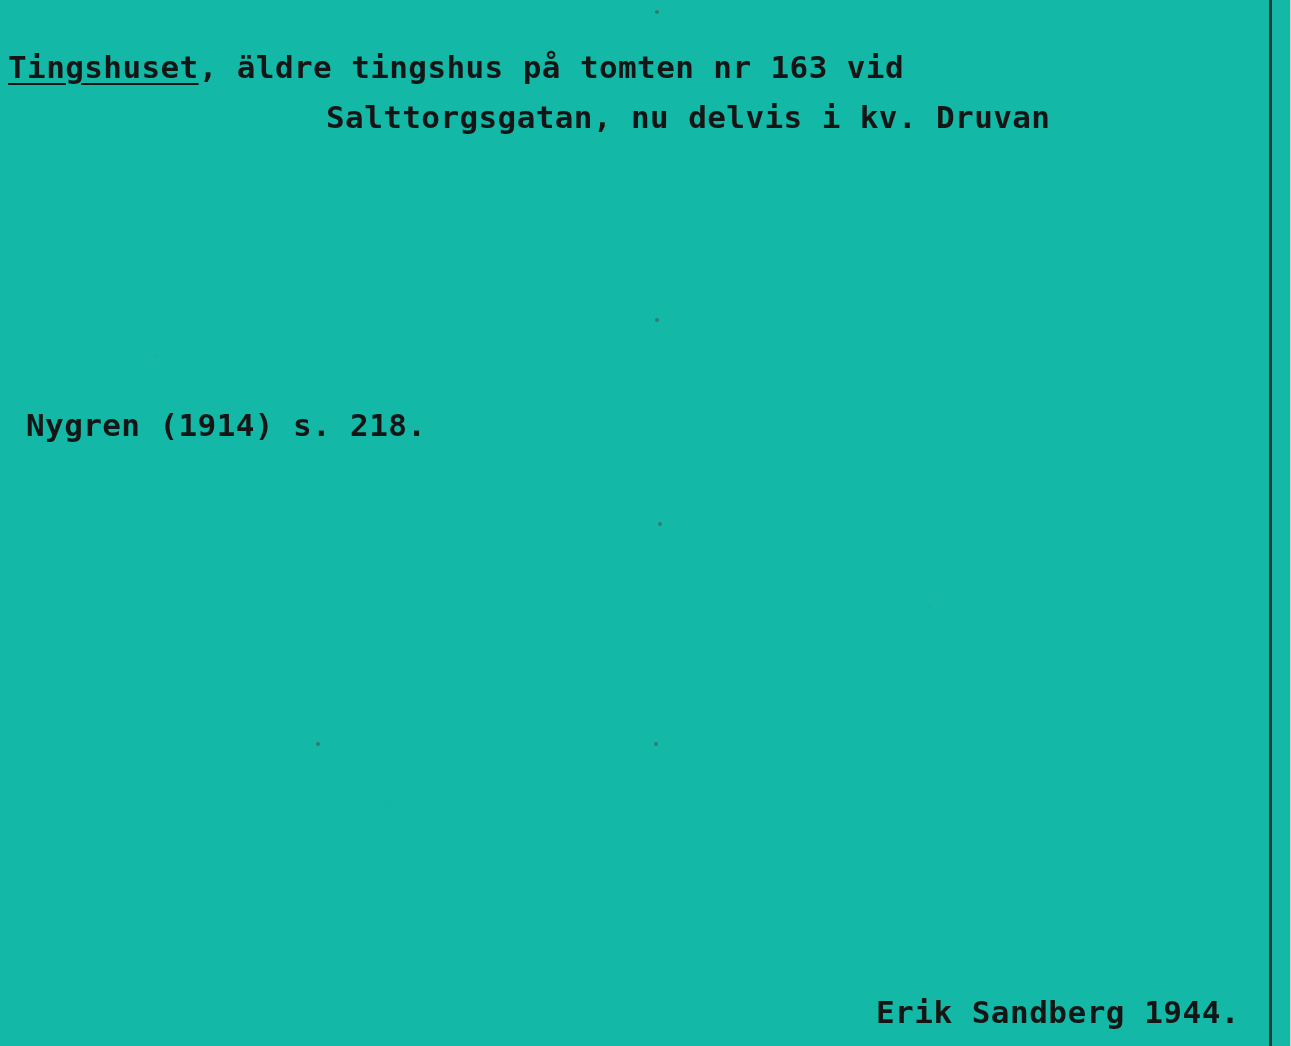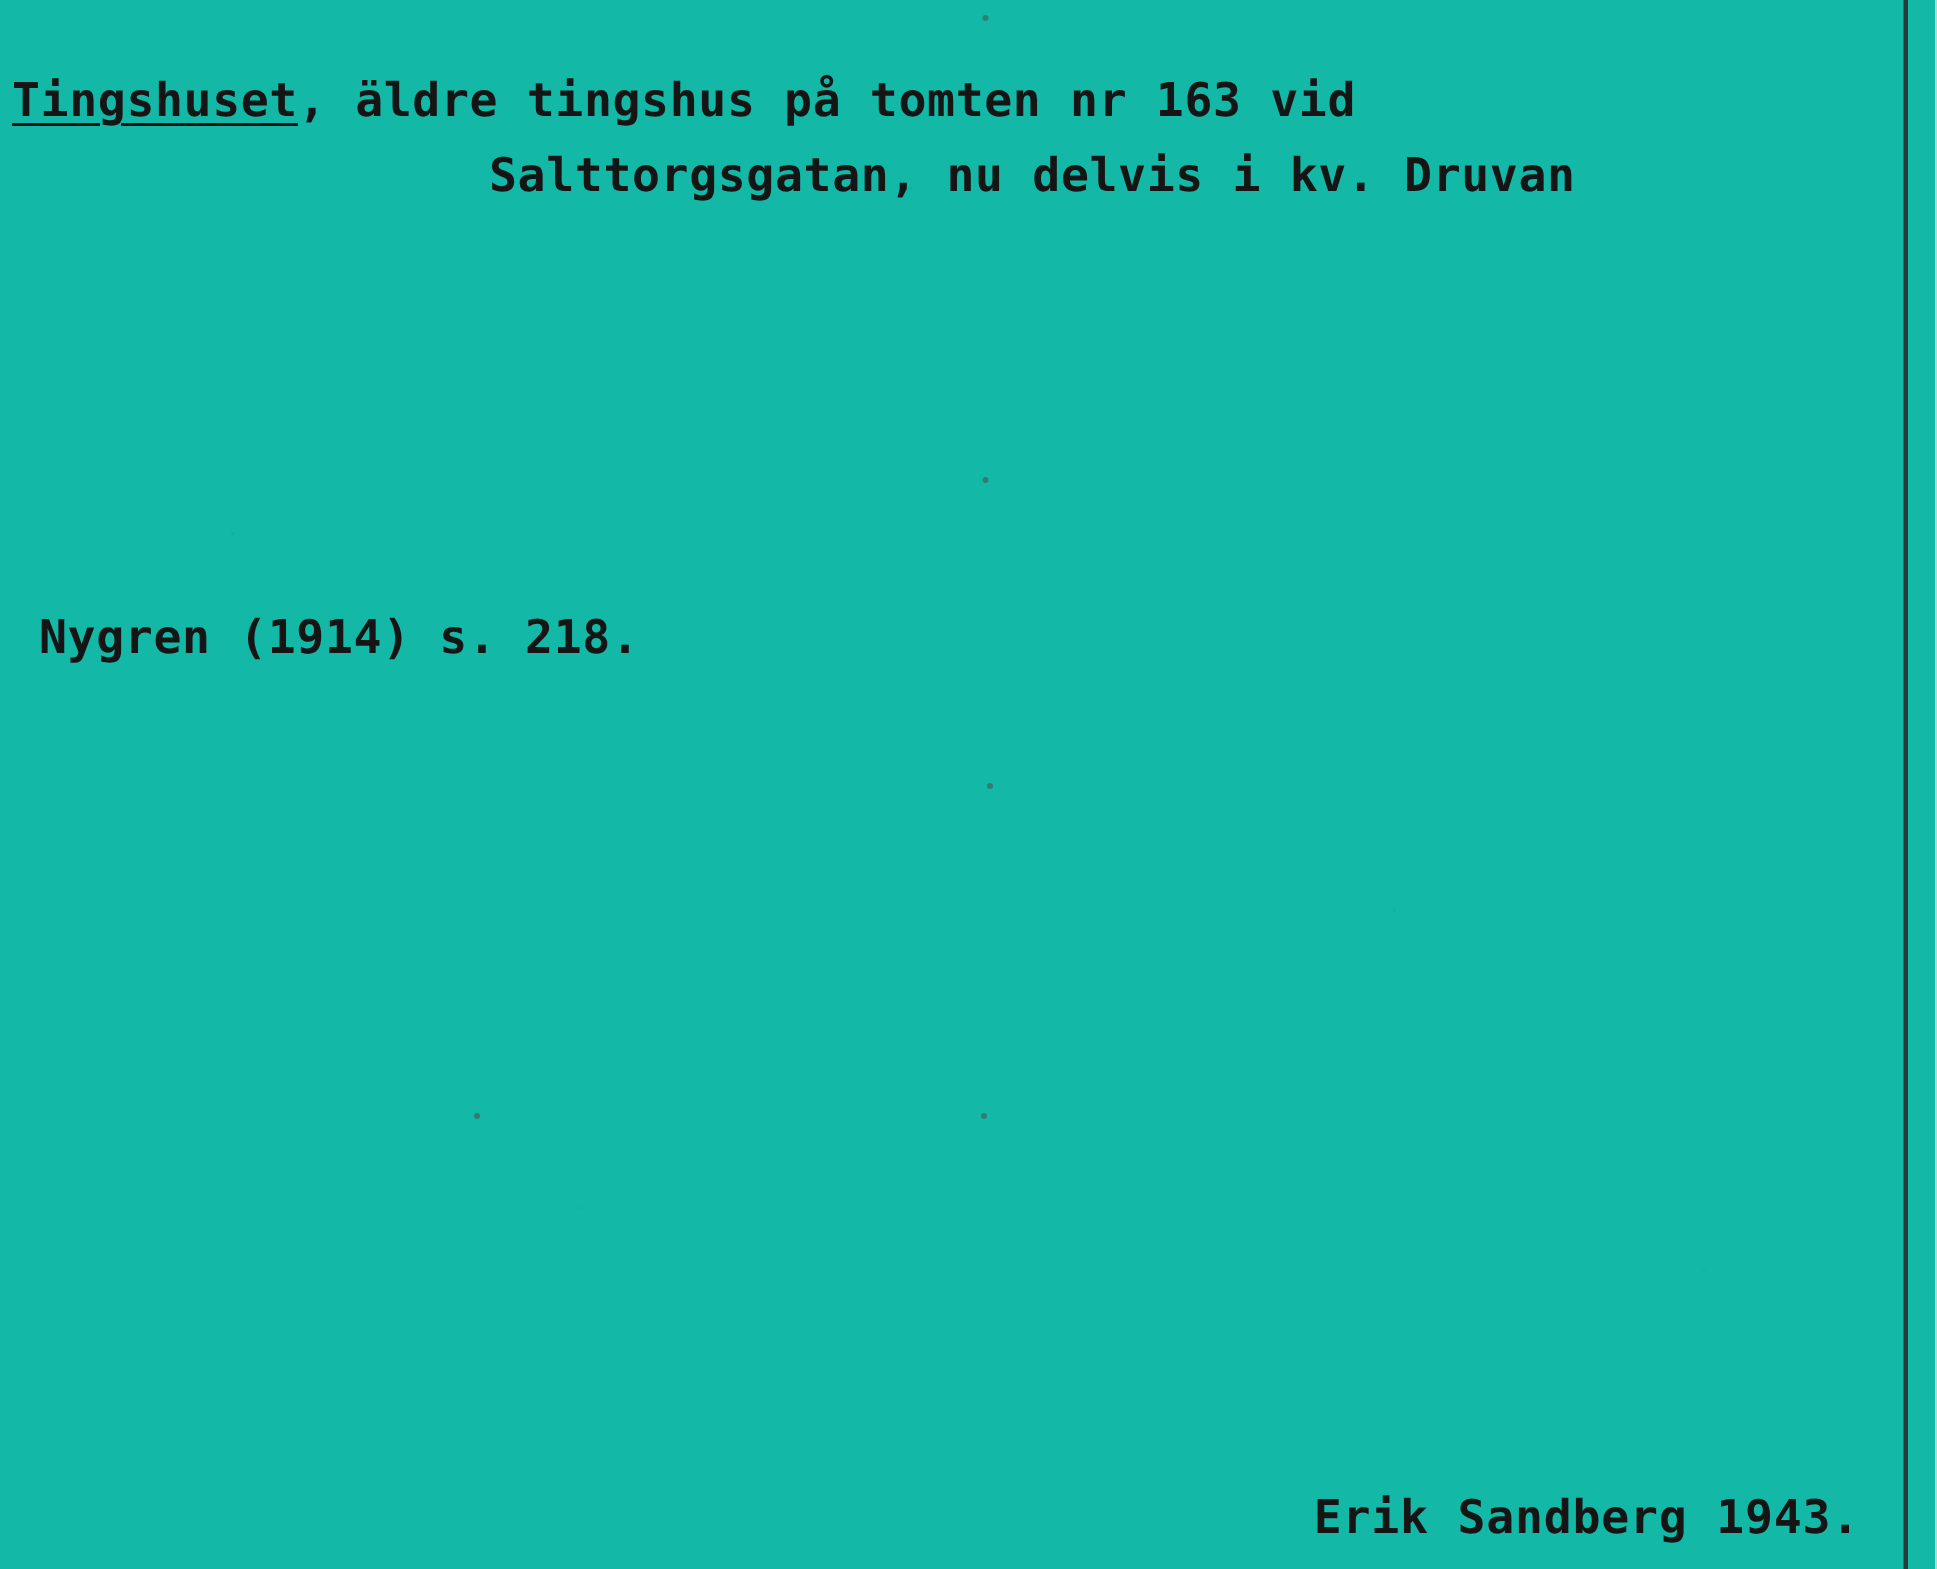--- a/index.html
+++ b/index.html
@@ -124,16 +124,16 @@
   </div>
 
   <div class="ref-block">
     <div class="line">Nygren (1914) s. 218.</div>
   </div>
 
   <div class="note-block">
   </div>
 
   <div class="signature-block">
-    <div class="sig-line">Erik Sandberg 1943.</div>
+    <div class="sig-line">Erik Sandberg 1944.</div>
   </div>
 
 </div>
 
 </body></html>

